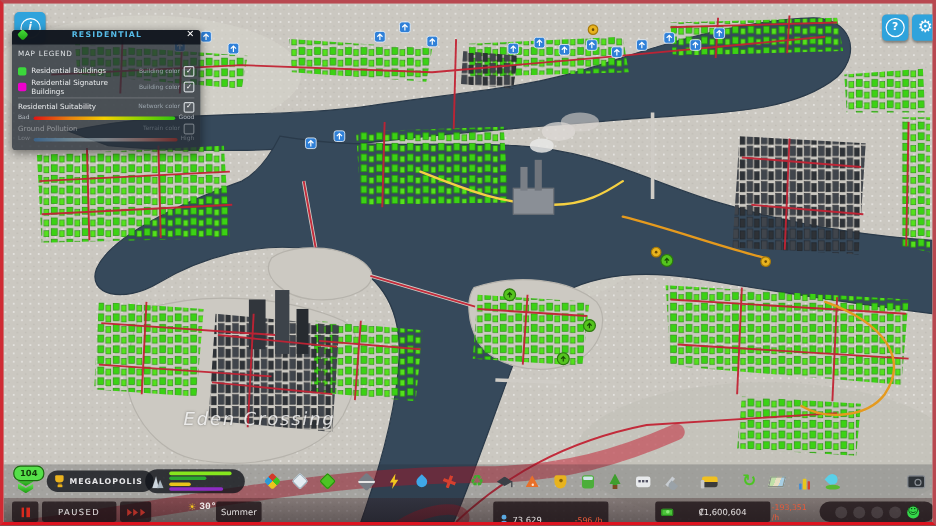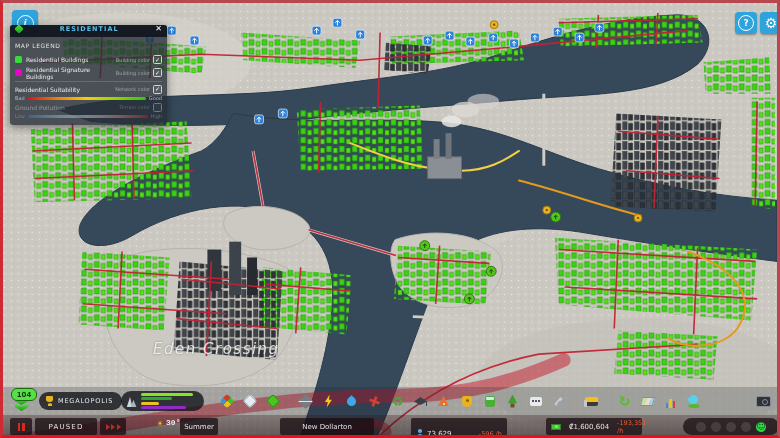--- a/index.html
+++ b/index.html
@@ -62,21 +62,21 @@
     clip-path:polygon(0 0,50% 45%,100% 0,100% 52%,50% 100%,0 52%);}
   .chev::before{top:0;}.chev::after{top:6px;}
   .pill{position:absolute;background:rgba(16,18,24,.78);border-radius:10px;display:flex;
     align-items:center;color:#e8e8ea;}
   .milestone{left:36px;top:389px;height:18px;padding:0 9px 0 6px;gap:4px;}
   .trophy{width:9px;height:10px;position:relative;flex:0 0 auto;}
   .trophy::before{content:"";position:absolute;top:0;left:1px;width:7px;height:6px;background:#eab31e;
     border-radius:1px 1px 45% 45%;}
   .trophy::after{content:"";position:absolute;bottom:0;left:2.5px;width:4px;height:2px;background:#eab31e;
     box-shadow:0 -1.5px 0 -0.5px #c89212;}
-  .milestone .mlabel{font-size:6.5px;font-weight:normal;letter-spacing:.8px;}
+  .milestone .mlabel{font-size:6.5px;font-weight:bold;letter-spacing:.8px;}
   .demand{left:118px;top:388px;height:20px;width:72px;padding:0 7px 0 4px;gap:4px;border-radius:11px;}
   .crystal{width:12px;height:12px;position:relative;flex:0 0 auto;}
   .crystal::before{content:"";position:absolute;bottom:0;left:0;width:12px;height:11px;background:#cdd6de;
     clip-path:polygon(15% 100%,42% 8%,62% 100%);}
   .crystal::after{content:"";position:absolute;bottom:0;left:0;width:12px;height:8px;background:#aab6c0;
     clip-path:polygon(48% 100%,70% 10%,95% 100%);}
   .dbars{flex:1;display:flex;flex-direction:column;gap:1.5px;}
   .dbar{height:3px;border-radius:2px;background:#555;}
 
   .ticons{position:absolute;left:216px;top:389px;right:6px;display:flex;align-items:center;gap:8px;}
@@ -155,21 +155,21 @@
   .season-box{left:177px;width:38px;}
   .city-box{left:277px;width:94px;}
   .pop-box{left:408px;width:96px;justify-content:flex-start;padding:16px 5px;box-sizing:border-box;gap:4px;
     cursor:pointer;}
   .rate{margin-left:auto;color:#e85a3a;font-size:6.5px;}
   .pop-icon{width:7px;height:10px;position:relative;flex:0 0 auto;}
   .pop-icon::before{content:"";position:absolute;top:0;left:2px;width:3.5px;height:3.5px;border-radius:50%;
     background:#5aa8e0;}
   .pop-icon::after{content:"";position:absolute;bottom:0;left:.5px;width:6.5px;height:5px;
     border-radius:3px 3px 1px 1px;background:#5aa8e0;}
-  .money-box{left:543px;width:96px;justify-content:flex-start;padding:0 5px;box-sizing:border-box;gap:8px;
+  .money-box{left:543px;width:96px;justify-content:flex-start;padding:0 5px;box-sizing:border-box;gap:21px;
     cursor:pointer;}
   .money-icon{width:10px;height:6px;background:#4cc43a;border-radius:1.5px;position:relative;flex:0 0 auto;
     box-shadow:inset 0 0 0 1px #2a8a1e;}
   .money-icon::after{content:"";position:absolute;top:1.5px;left:3.5px;width:3px;height:3px;border-radius:50%;
     background:#8ae878;}
   .happy-box{left:680px;width:96px;border-radius:9px;gap:5px;cursor:pointer;}
   .face{width:10px;height:10px;border-radius:50%;background:rgba(255,255,255,.12);}
   .face.active{background:#35d84a;display:flex;align-items:center;justify-content:center;}
   .face.active::before{content:"☺";font-size:9px;color:#0c4a14;line-height:1;}
 </style>
@@ -499,21 +499,20 @@
     <div class="sbox paused-box">PAUSED</div>
     <div class="sbox speed-box">
       <span class="t"></span>
       <span class="t"></span>
       <span class="t"></span>
     </div>
     <div class="temp">
       <span>30°</span>
     </div>
     <div class="sbox season-box">Summer</div>
-    <div class="sbox city-box">New Dollarton</div>
     <div class="sbox pop-box">
       <span class="pop-icon"></span>
       <span>73,629</span>
       <span class="rate">-596 /h</span>
     </div>
     <div class="sbox money-box">
       <span class="money-icon"></span>
       <span>₡1,600,604</span>
       <span class="rate">-193,351 /h</span>
     </div>

